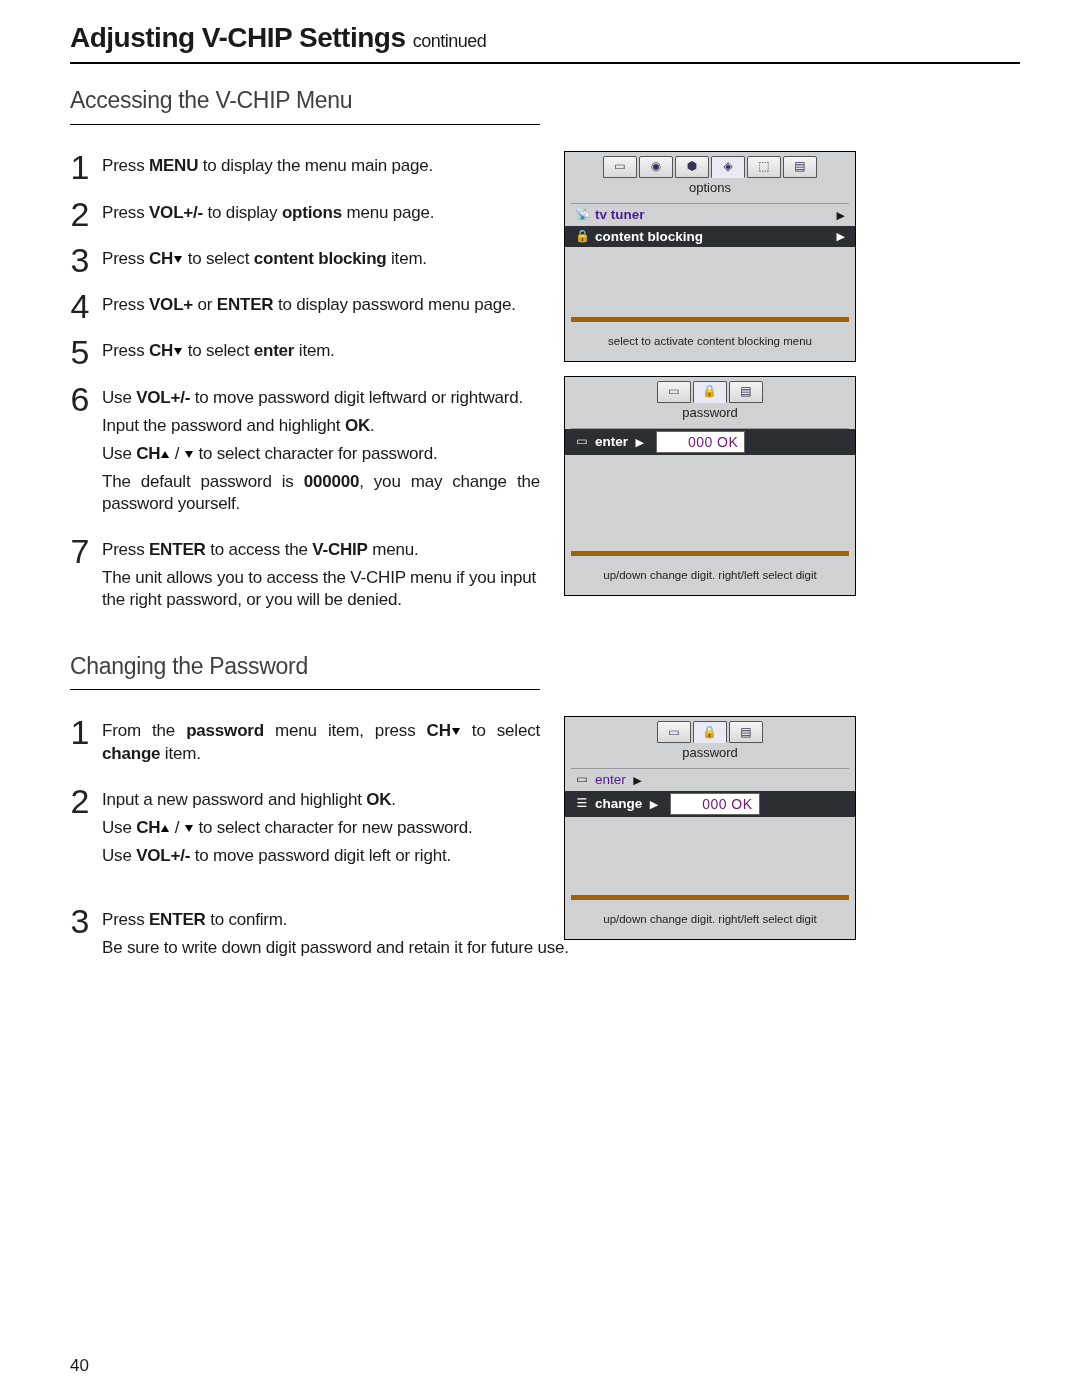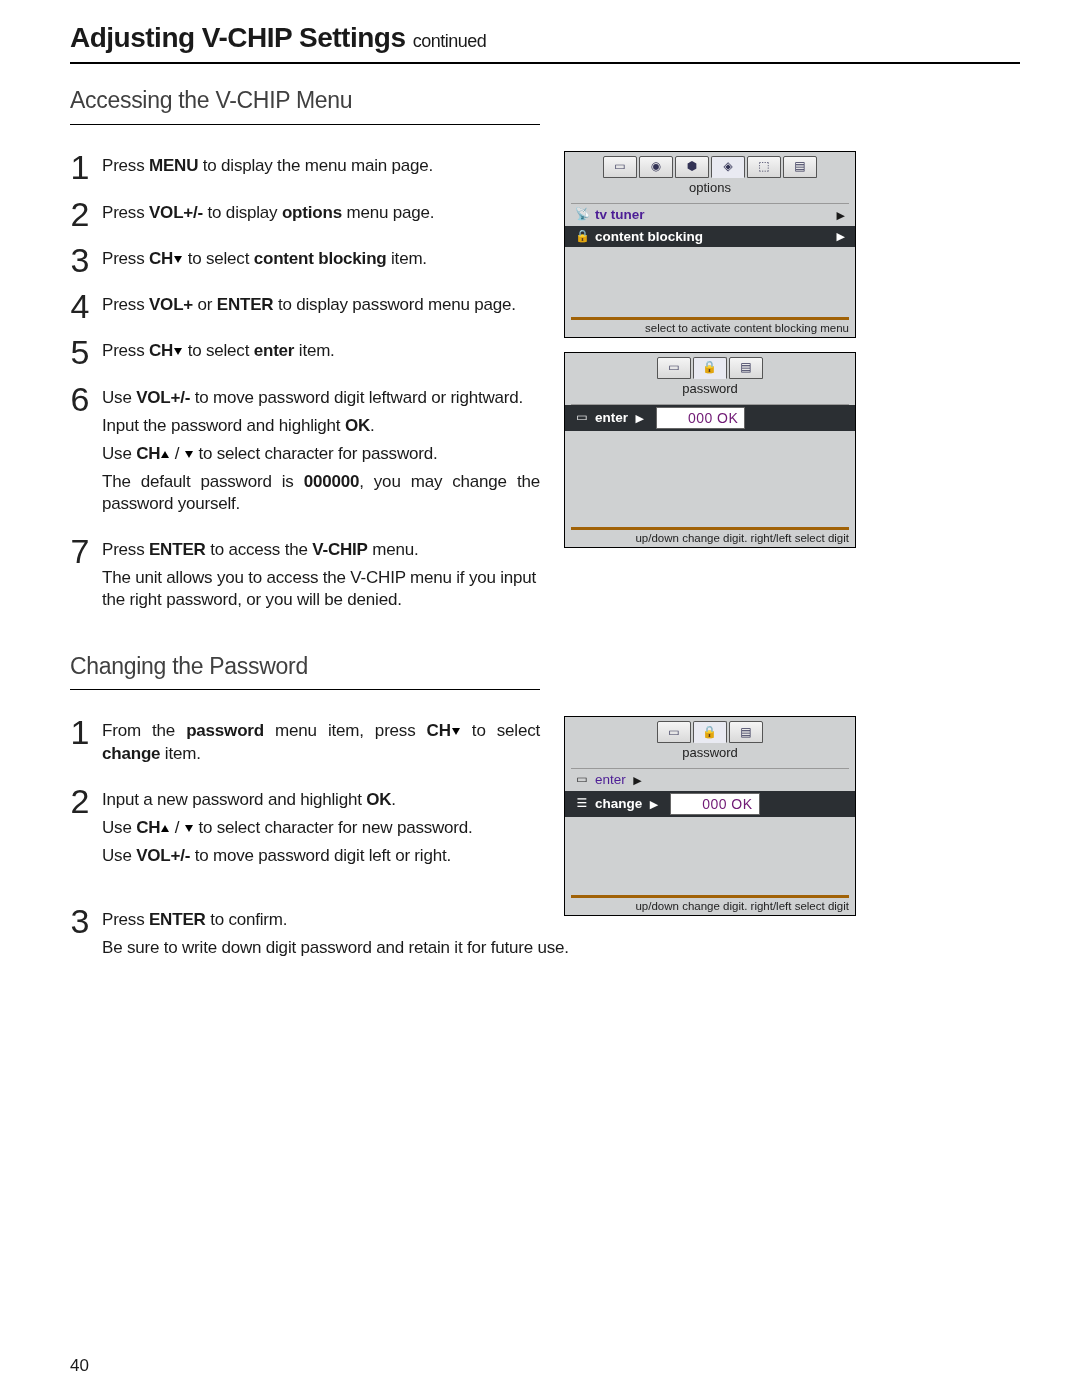--- a/index.html
+++ b/index.html
@@ -104,25 +104,25 @@
   .osd-row .ico { width: 14px; text-align: center; font-size: 12px; }
   .osd-row .lab { flex: 1; font-weight: bold; color: #4c1d95; }
   .osd-row .arr { width: 10px; text-align: right; font-size: 11px; }
   .osd-row.sel-dark {
     background: #2b2f33;
     color: #fff;
   }
   .osd-row.sel-dark .lab { color: #fff; }
   .osd-blank { height: 70px; }
   .osd-hint {
-    text-align: right;
+    text-align: center;
     font-size: 11.5px;
-    border-top: 3px solid #a16207;
+    border-top: 5px solid #a16207;
     margin: 0 6px;
-    padding: 1px 0;
+    padding: 12px 0;
     color: #222;
   }
   .osd-pw-box {
     display: inline-block;
     background: #fff;
     border: 1px solid #666;
     padding: 1px 6px;
     font-family: Arial;
     font-size: 14px;
     letter-spacing: 0.5px;

